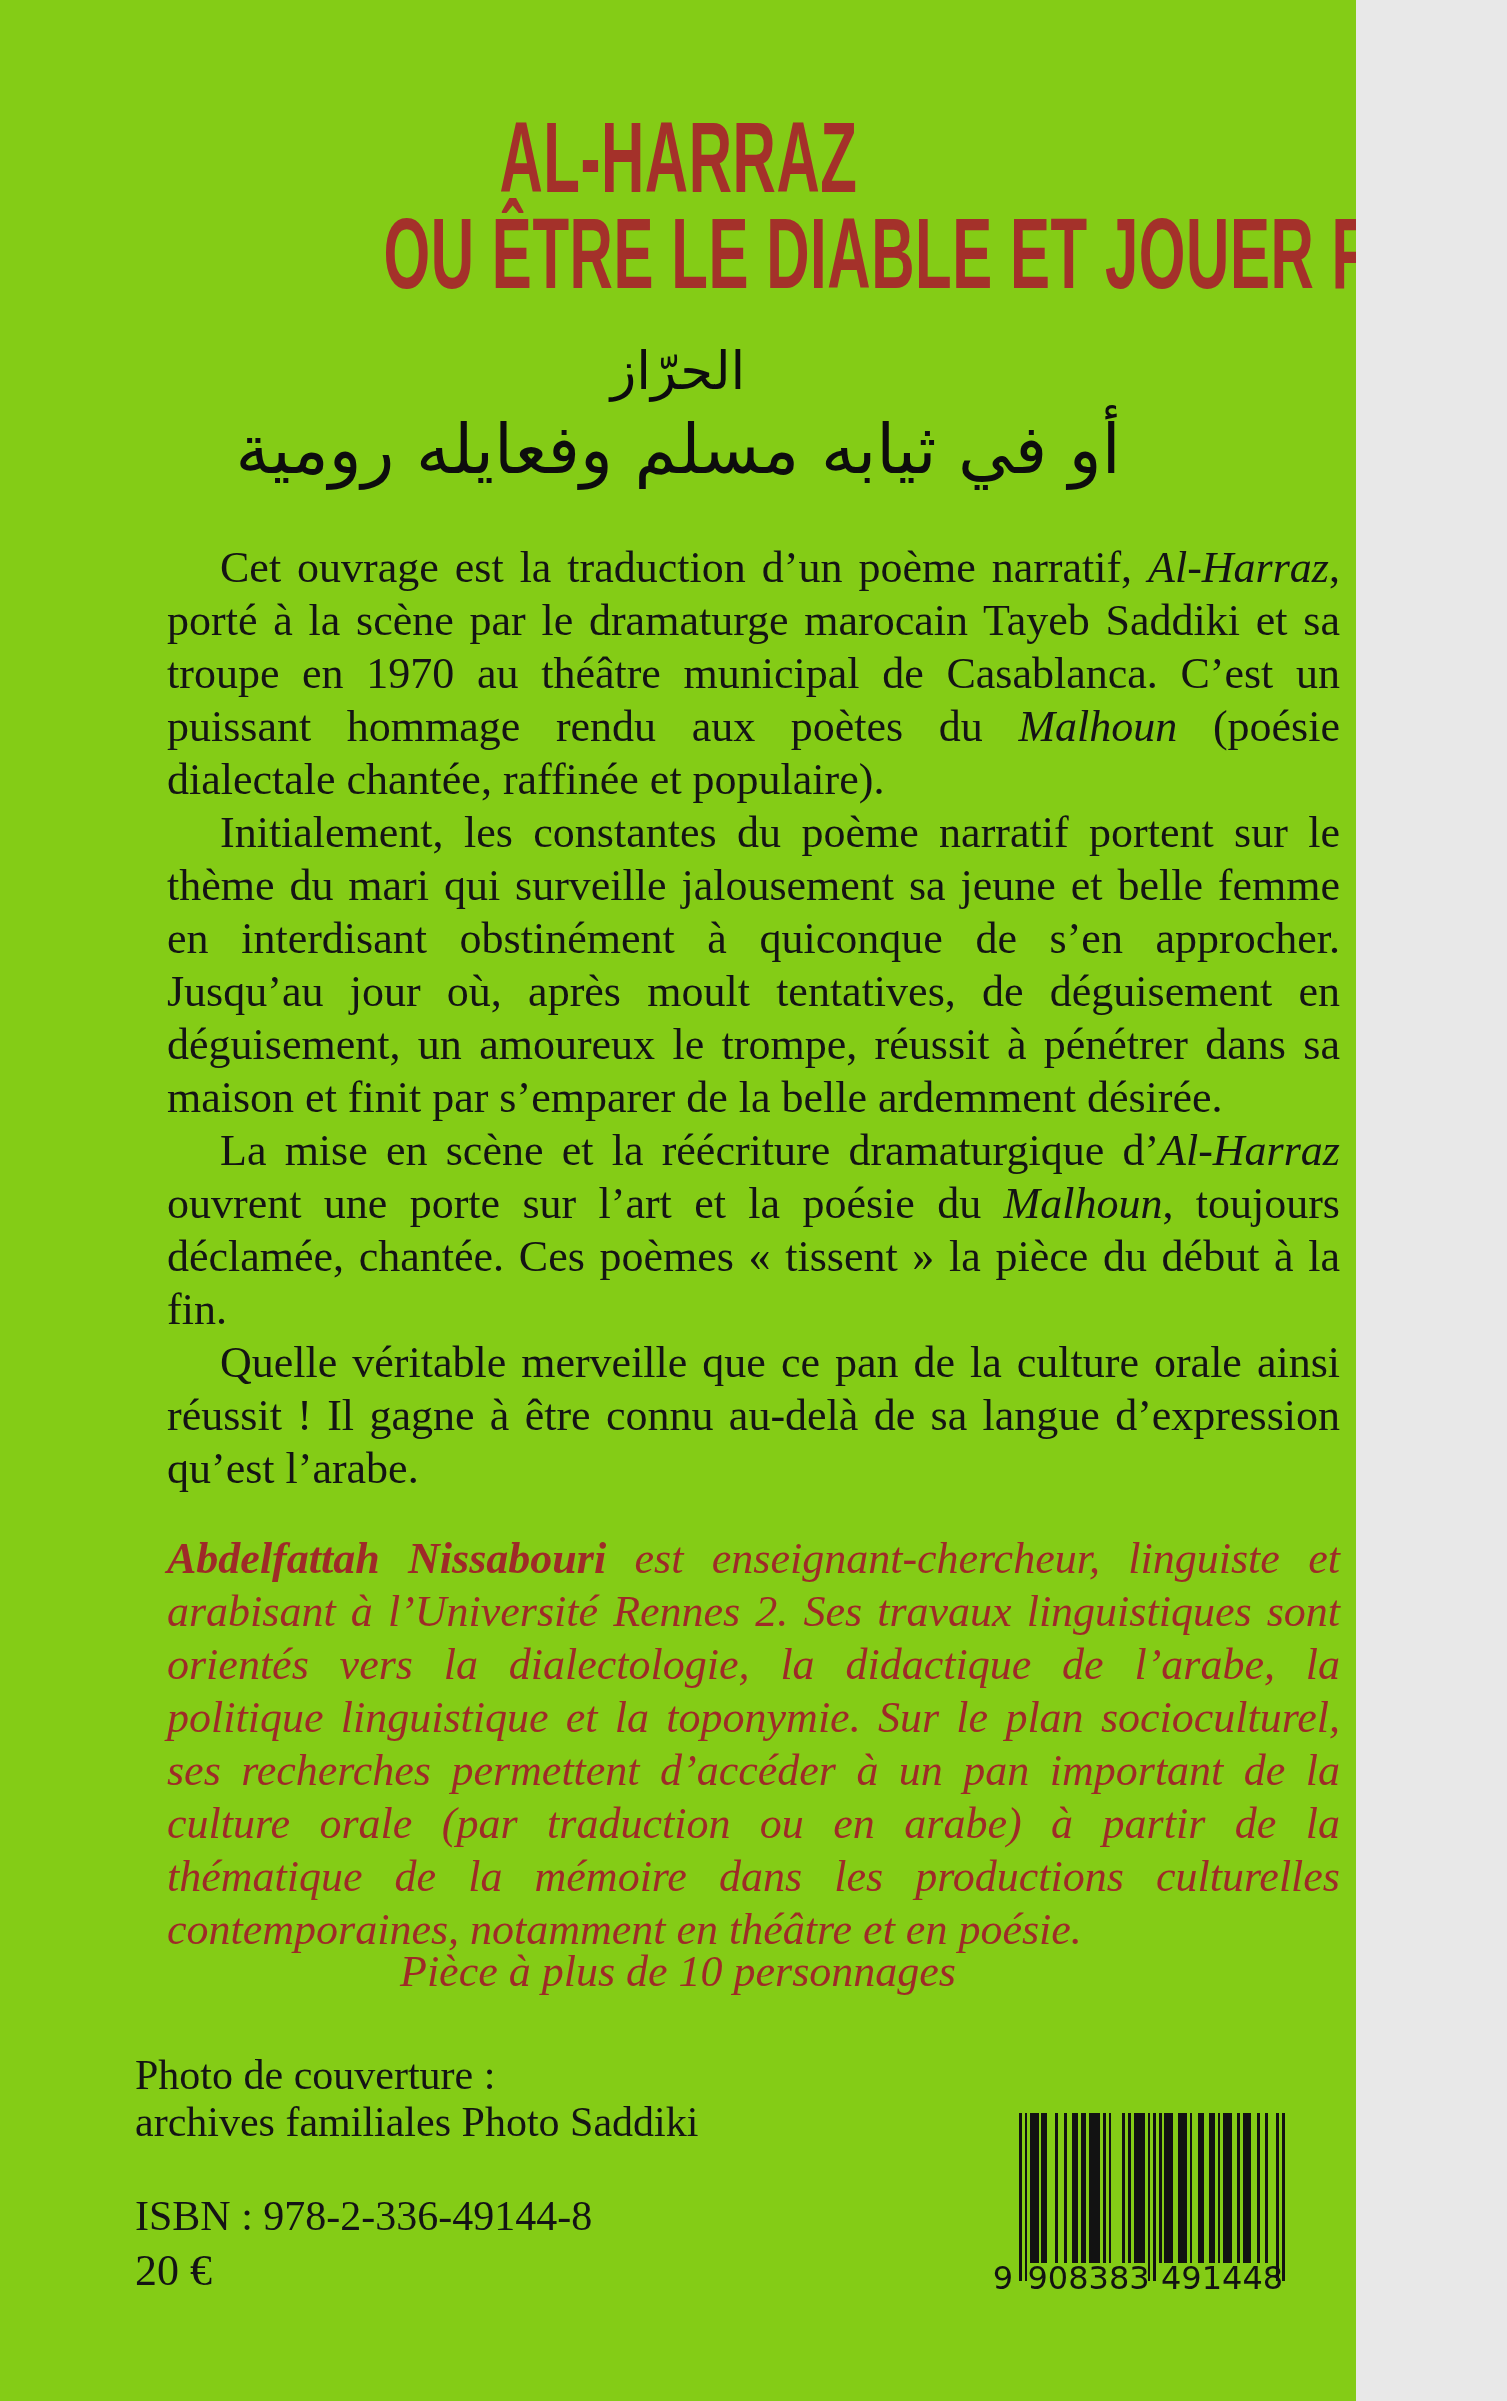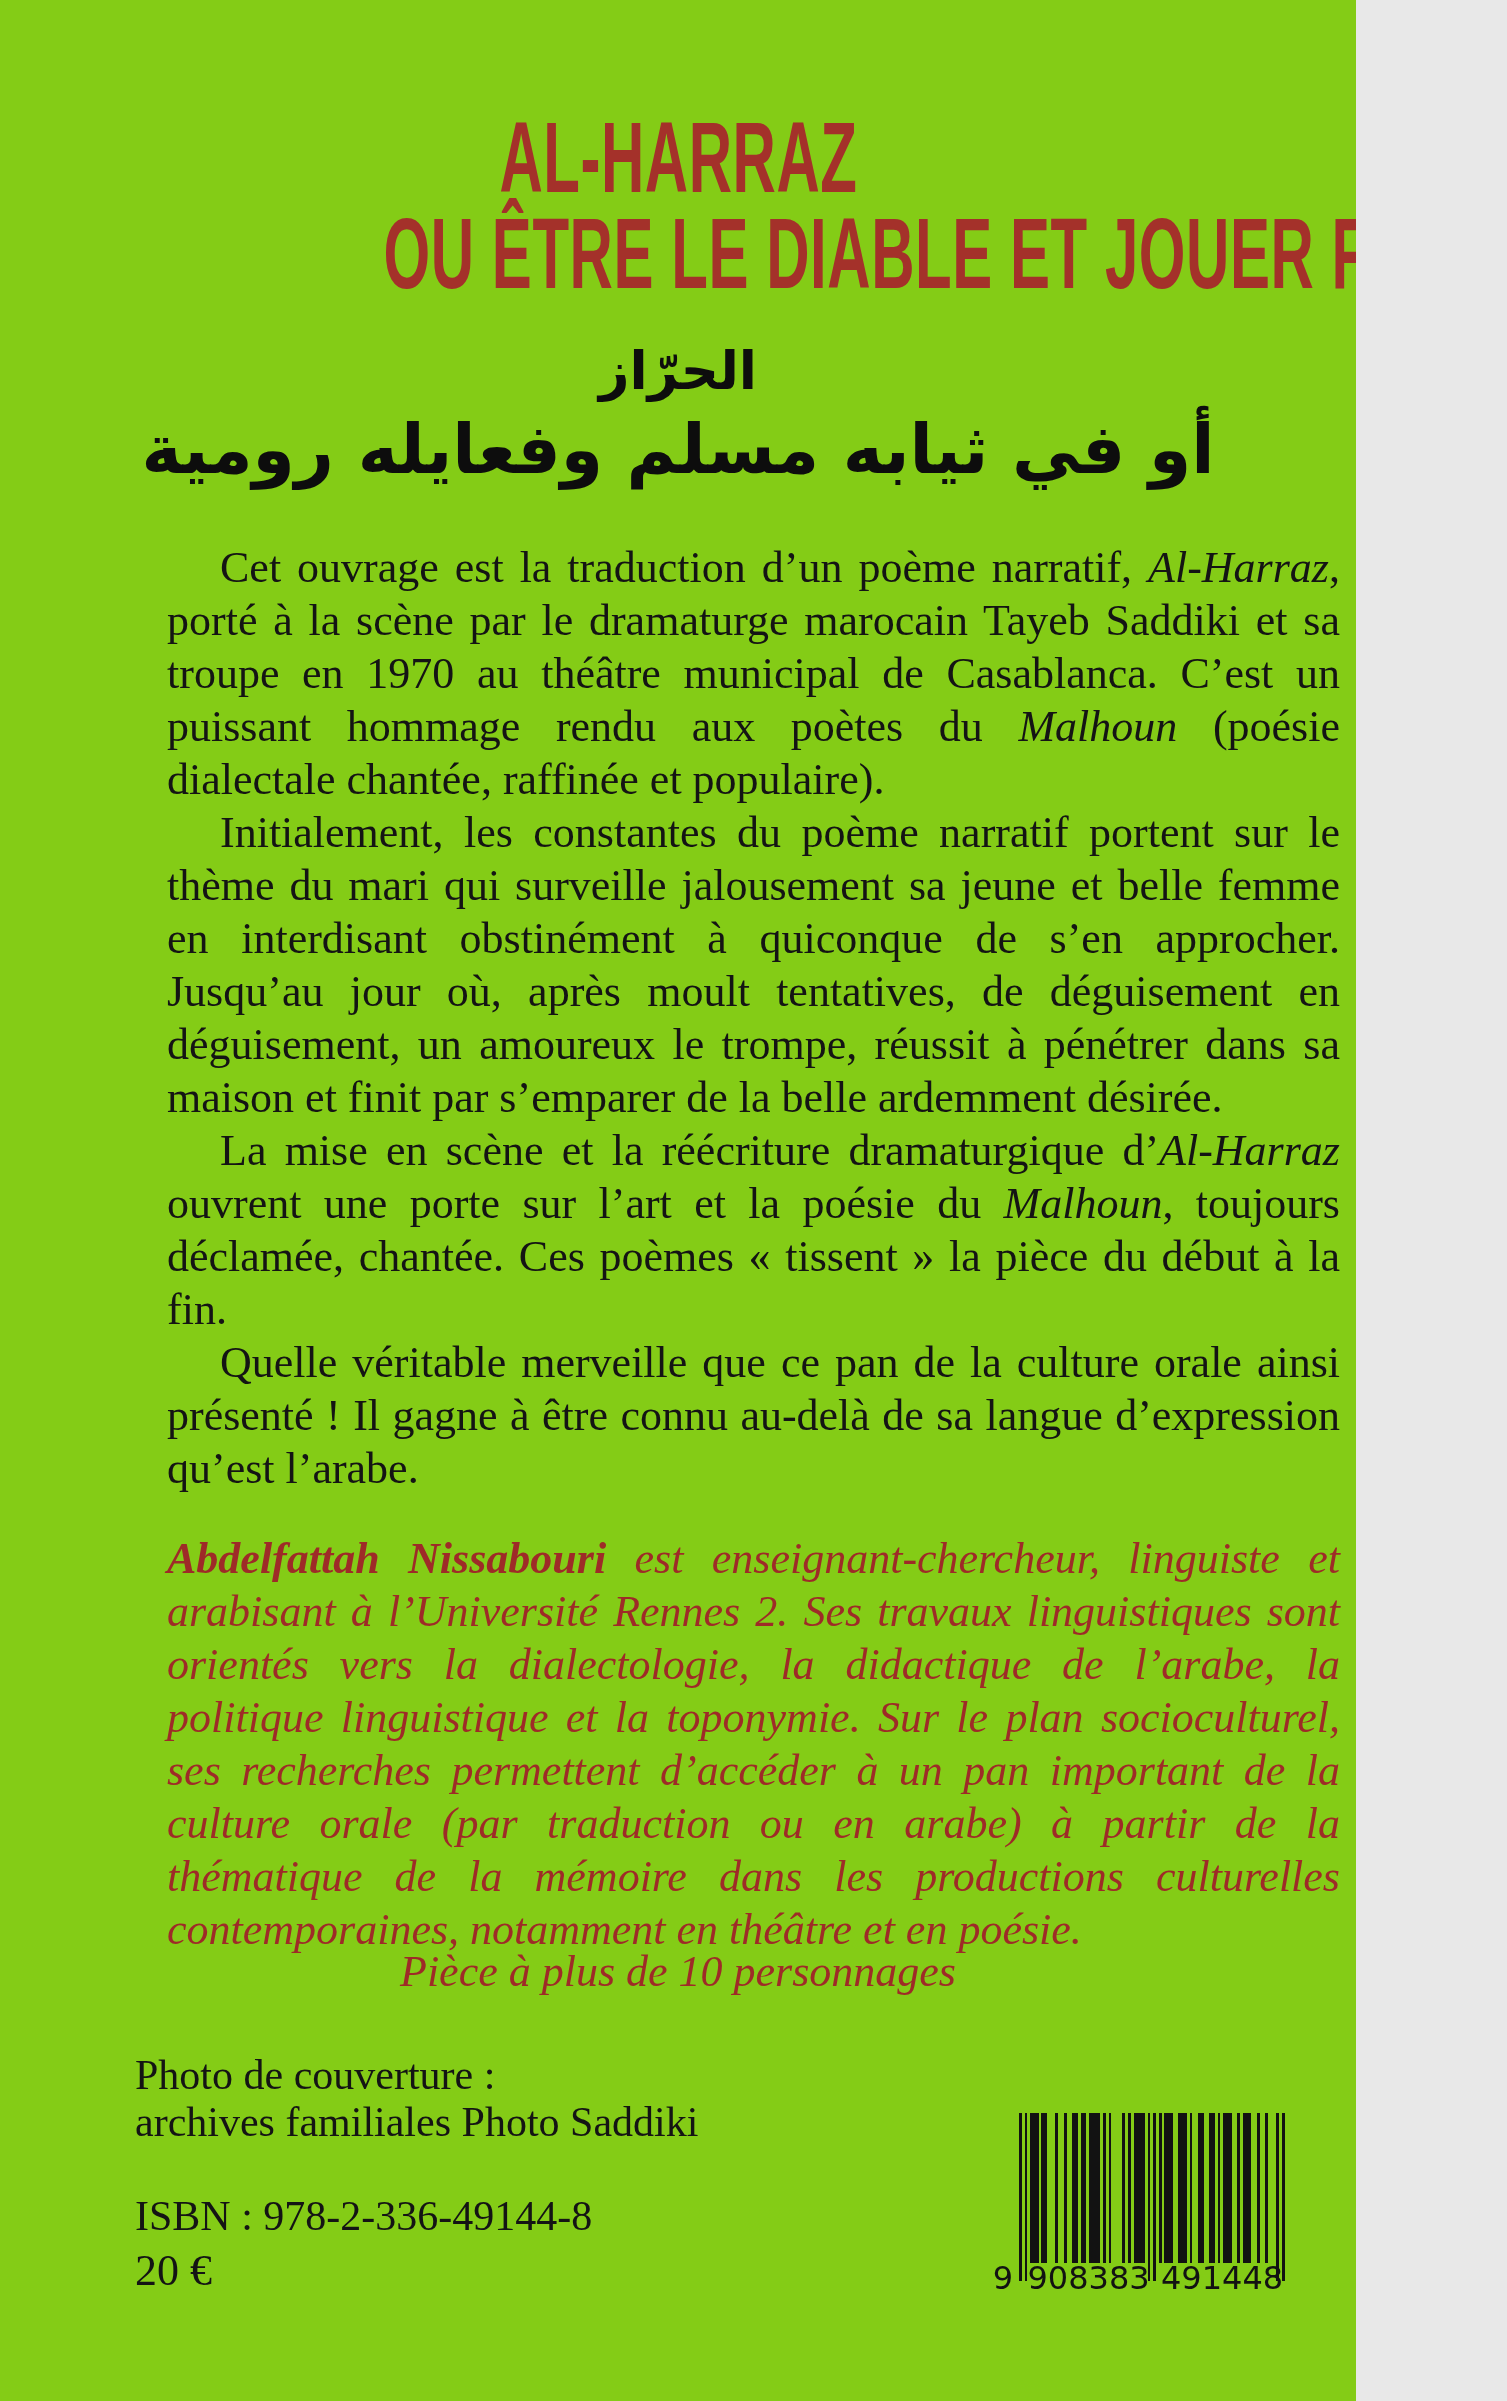--- a/index.html
+++ b/index.html
@@ -27,21 +27,21 @@
     white-space:nowrap;
   }
   .title .inner{display:inline-block;transform:scaleX(0.60);transform-origin:center;letter-spacing:0.9px;}
   .t1{top:107px;font-size:100px;}
   .t2{top:203px;font-size:100px;}
   
   .arabic{
     position:absolute;left:0;width:100%;
     text-align:center;direction:rtl;
     font-family:"DejaVu Sans",sans-serif;
-    color:#0d0d0d;line-height:1.15;font-weight:bold;
+    color:#0d0d0d;line-height:1.15;
   }
   .ar1{top:341px;font-size:53px;}
   .ar2{top:411px;font-size:68px;}
   
   .synopsis{
     position:absolute;left:167px;top:541px;width:1173px;
     font-size:44px;line-height:53px;
     text-align:justify;
   }
   .synopsis p{margin:0;text-indent:53px;}
@@ -92,21 +92,21 @@
     <span class="inner">OU ÊTRE LE DIABLE ET JOUER FLEUR</span>
   </div>
 
   <div class="arabic ar1">الحرّاز</div>
   <div class="arabic ar2">أو في ثيابه مسلم وفعايله رومية</div>
 
   <div class="synopsis" id="synopsis">
       <p><span>Cet ouvrage est la traduction d’un poème narratif, </span><span class="it">Al-Harraz</span><span>, porté à la scène par le dramaturge marocain Tayeb Saddiki et sa troupe en 1970 au théâtre municipal de Casablanca. C’est un puissant hommage rendu aux poètes du </span><span class="it">Malhoun</span><span> (poésie dialectale chantée, raffinée et populaire).</span></p>
       <p><span>Initialement, les constantes du poème narratif portent sur le thème du mari qui surveille jalousement sa jeune et belle femme en interdisant obstinément à quiconque de s’en approcher. Jusqu’au jour où, après moult tentatives, de déguisement en déguisement, un amoureux le trompe, réussit à pénétrer dans sa maison et finit par s’emparer de la belle ardemment désirée.</span></p>
       <p><span>La mise en scène et la réécriture dramaturgique d’</span><span class="it">Al-Harraz</span><span> ouvrent une porte sur l’art et la poésie du </span><span class="it">Malhoun</span><span>, toujours déclamée, chantée. Ces poèmes « tissent » la pièce du début à la fin.</span></p>
-      <p><span>Quelle véritable merveille que ce pan de la culture orale ainsi présenté ! Il gagne à être connu au-delà de sa langue d’expression qu’est l’arabe.</span></p>
+      <p><span>Quelle véritable merveille que ce pan de la culture orale ainsi réussit ! Il gagne à être connu au-delà de sa langue d’expression qu’est l’arabe.</span></p>
     </div>
 
   <div class="bio" id="bio"><span class="seg-bold">Abdelfattah Nissabouri</span><span> est enseignant-chercheur, linguiste et arabisant à l’Université Rennes 2. Ses travaux linguistiques sont orientés vers la dialectologie, la didactique de l’arabe, la politique linguistique et la toponymie. Sur le plan socioculturel, ses recherches permettent d’accéder à un pan important de la culture orale (par traduction ou en arabe) à partir de la thématique de la mémoire dans les productions culturelles contemporaines, notamment en théâtre et en poésie.</span></div>
 
   <div class="cast">Pièce à plus de 10 personnages</div>
 
   <div class="credits-photo">
     <div>Photo de couverture :</div>
     <div>archives familiales Photo Saddiki</div>
   </div>

